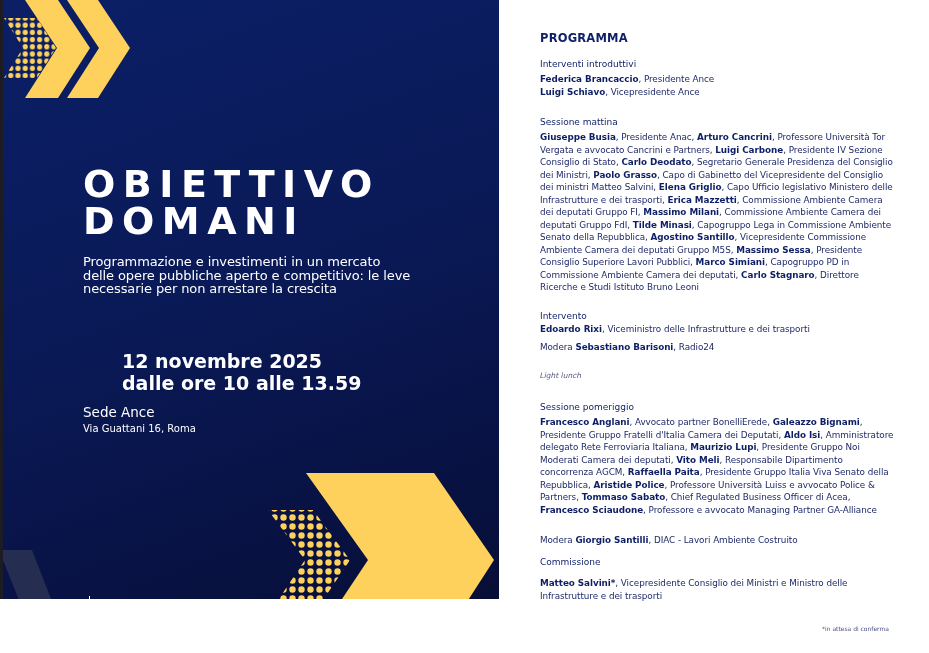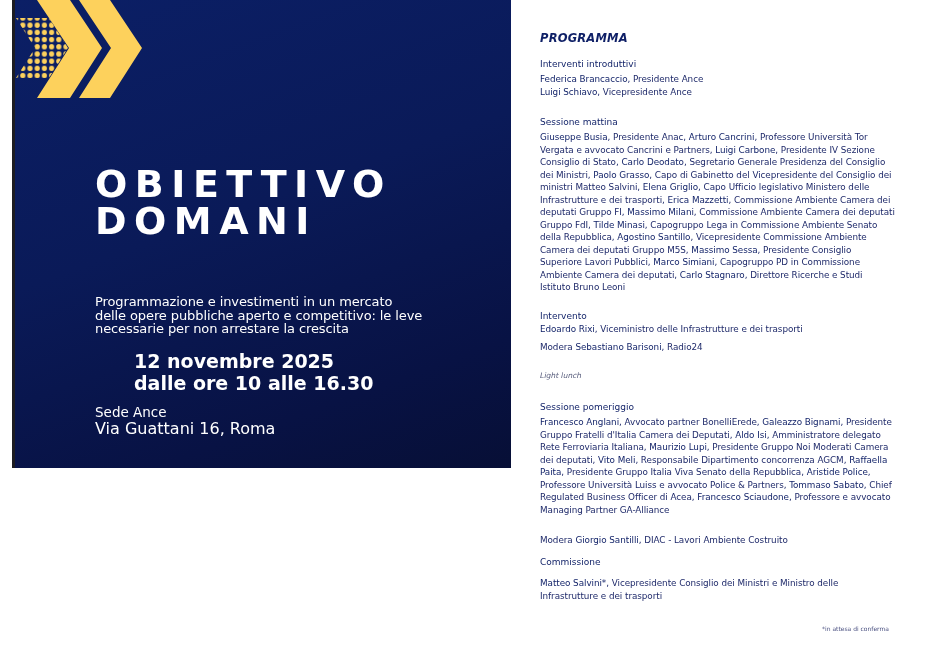--- a/index.html
+++ b/index.html
@@ -1,53 +1,53 @@
 <!DOCTYPE html>
 <html><head>
 <meta charset="utf-8">
 <style>
   * { box-sizing: border-box; margin: 0; padding: 0; }
   html, body { width: 929px; height: 653px; overflow: hidden; background: #ffffff; }
   body { position: relative; font-family: "DejaVu Sans", sans-serif; }
 
   .left {
-    position: absolute; left: 12px; top: 0; width: 499px; height: 468px;
+    position: absolute; left: 0; top: 0; width: 499px; height: 599px;
     background: linear-gradient(160deg, #0b1f66 0%, #0a1a58 45%, #081244 80%, #070f36 100%);
     overflow: hidden;
   }
   .left .edge { position:absolute; left:0; top:0; width:3px; height:653px; background:#1c1c22; }
   .deco-svg { position: absolute; left: 0; top: 0; }
 
   .title {
     position: absolute; left: 83px; top: 166px;
     color: #ffffff; font-weight: bold; font-size: 38px; line-height: 37px;
     letter-spacing: 7.5px;
   }
   .subtitle {
     position: absolute; left: 83px; top: 255px; width: 330px;
-    color: #ffffff; font-size: 13px; line-height: 13.5px; letter-spacing: -0.1px; margin-top: 40px;
+    color: #ffffff; font-size: 13px; line-height: 13.5px; letter-spacing: -0.1px;
   }
   .date {
     position: absolute; left: 83px; top: 350px;
     color: #ffffff; font-weight: bold; font-size: 19px; line-height: 22px; margin-left: 39px;
   }
   .venue { position: absolute; left: 83px; top: 404px; color: #ffffff; }
   .venue .name { font-size: 13.5px; line-height: 17px; }
-  .venue .addr { font-size: 16px; line-height: 15px; }
+  .venue .addr { font-size: 10px; line-height: 15px; }
 
   .logo { position: absolute; left: 27px; top: 584px; display: flex; align-items: flex-end; }
   .logo .ance { color: #ffffff; font-weight: bold; font-size: 20px; font-family: "Liberation Sans", sans-serif; letter-spacing: 0.2px; }
   .logo .sep { width: 1px; height: 48px; background: #ffffff; margin: 0 5px 0 5px; position: relative; top: 12px; }
   .logo .assoc { color: #ffffff; font-size: 14px; line-height: 11px; font-family: "Liberation Sans", sans-serif; letter-spacing: 0.8px; }
 
   .right { position: absolute; left: 499px; top: 0; width: 430px; height: 653px; padding-left: 41px; color: #1b1f5c; }
-  .r-title { position: absolute; left: 41px; top: 31px; font-weight: bold; font-size: 11.5px; color: #0e1f66; letter-spacing: 0.2px; font-style: italic; }
+  .r-title { position: absolute; left: 41px; top: 31px; font-weight: bold; font-size: 11.5px; color: #0e1f66; letter-spacing: 0.2px; }
   .sec-h { position: absolute; left: 41px; font-weight: normal; font-size: 9px; color: #0e1f66; }
   .para { position: absolute; left: 41px; width: 355px; font-size: 8.8px; line-height: 12.5px; color: #1f2a6a; letter-spacing: -0.05px; }
-  .para b { font-weight: normal; color: #0e1f66; }
+  .para b { font-weight: bold; color: #0e1f66; }
   .italic { position: absolute; left: 41px; font-style: italic; font-size: 7.5px; color: #555a7a; }
   .note { position: absolute; left: 323px; top: 625px; font-size: 6px; color: #4a5080; }
 </style>
 </head>
 <body>
 
 <div class="left">
   <div class="edge"></div>
 
   <svg class="deco-svg" width="499" height="653" viewBox="0 0 499 653">
@@ -81,21 +81,21 @@
 
   <div class="title">
     <div>OBIETTIVO</div>
     <div>DOMANI</div>
   </div>
 
   <div class="subtitle">Programmazione e investimenti in un mercato delle opere pubbliche aperto e competitivo: le leve necessarie per non arrestare la crescita</div>
 
   <div class="date">
     <div>12 novembre 2025</div>
-    <div>dalle ore 10 alle 16.30</div>
+    <div>dalle ore 10 alle 13.59</div>
   </div>
 
   <div class="venue">
     <div class="name">Sede Ance</div>
     <div class="addr">Via Guattani 16, Roma</div>
   </div>
 
   <div class="logo">
     <span class="ance">ANCE</span>
     <span class="sep"></span>

